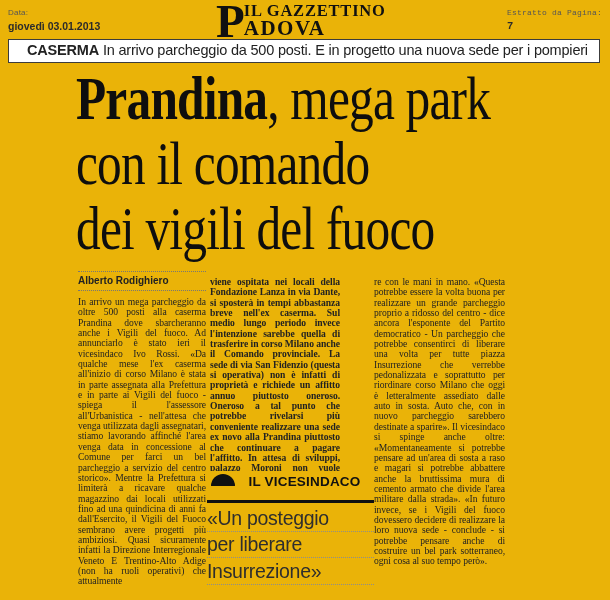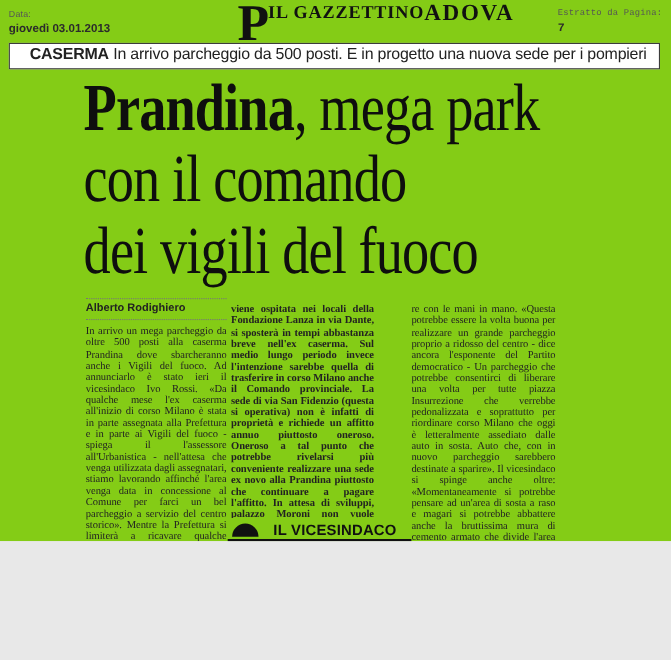--- a/index.html
+++ b/index.html
@@ -1,28 +1,28 @@
 <!DOCTYPE html>
 <html><head>
 <meta charset="utf-8">
 <style>
   html,body{margin:0;padding:0;background:#e8e8e8;}
-  .page{position:relative;width:610px;height:492px;background:#84cc16;overflow:hidden;
+  .page{position:relative;width:610px;height:600px;background:#eab308;overflow:hidden;
         font-family:"Liberation Serif",serif;color:#1c1c1c;}
 
   
   .meta-left{position:absolute;left:8px;top:8px;font-family:"Liberation Sans",sans-serif;}
   .meta-right{position:absolute;right:8px;top:8px;text-align:left;font-family:Liberation Mono, monospace;}
   .meta-label{font-size:8px;color:#555;letter-spacing:.2px;}
   .meta-value{font-size:10.5px;font-weight:bold;color:#2b2b2b;margin-top:3px;}
 
   
   .masthead{position:absolute;left:216px;top:2px;display:flex;align-items:flex-start;}
   .logo-p{font-size:47px;line-height:38px;font-weight:bold;color:#111;letter-spacing:-2px;}
-  .logo-col{display:flex;flex-direction:row;margin-left:1px;}
+  .logo-col{display:flex;flex-direction:column;margin-left:1px;}
   .logo-top{font-size:16.5px;font-weight:bold;letter-spacing:.8px;color:#111;line-height:16px;margin-top:1px;}
   .logo-bottom{font-size:21px;letter-spacing:1.5px;color:#111;line-height:19px;font-weight:bold;}
 
   
   .kicker{position:absolute;left:8px;top:39px;width:592px;height:24px;box-sizing:border-box;
           border:1.5px solid #3c3c3c;background:#fff;
           font-family:"Liberation Sans",sans-serif;font-size:14.5px;letter-spacing:-.2px;
           line-height:21px;padding-left:18px;color:#222;white-space:nowrap;overflow:hidden;}
   .kicker b{font-weight:bold;margin-right:4px;}
 
@@ -39,21 +39,21 @@
 
   
   .bodycol{position:absolute;text-align:justify;font-size:9.6px;line-height:10.35px;
            color:#222;letter-spacing:-.05px;overflow:hidden;}
   .col1{left:78px;top:297px;width:128px;height:302px;}
   .col2{left:210px;top:277px;width:130px;height:194px;font-weight:bold;}
   .col3{left:374px;top:277px;width:131px;height:318px;}
 
   
   .quote-box{position:absolute;left:207px;top:474px;width:167px;font-family:"Liberation Sans",sans-serif;}
-  .quote-head{display:flex;align-items:center;border-bottom:3.5px solid #111;padding-bottom:1px;}
+  .quote-head{display:flex;align-items:flex-start;border-bottom:3.5px solid #111;padding-bottom:11px;}
   .semicircle{width:24px;height:12px;background:#111;border-radius:12px 12px 0 0;margin-left:4px;}
   .quote-head-label{flex:1;text-align:center;font-size:13.5px;font-weight:bold;color:#111;letter-spacing:.2px;line-height:15px;}
   .quote-lines{margin-top:2px;}
   .quote-line{text-align:left;font-size:19.5px;line-height:21px;color:#2e2e2e;letter-spacing:-.3px;
               border-bottom:1.5px dotted #8d8d8d;padding:2.5px 2px 2px 0;}
 </style>
 </head>
 <body>
 
 <div class="page">

